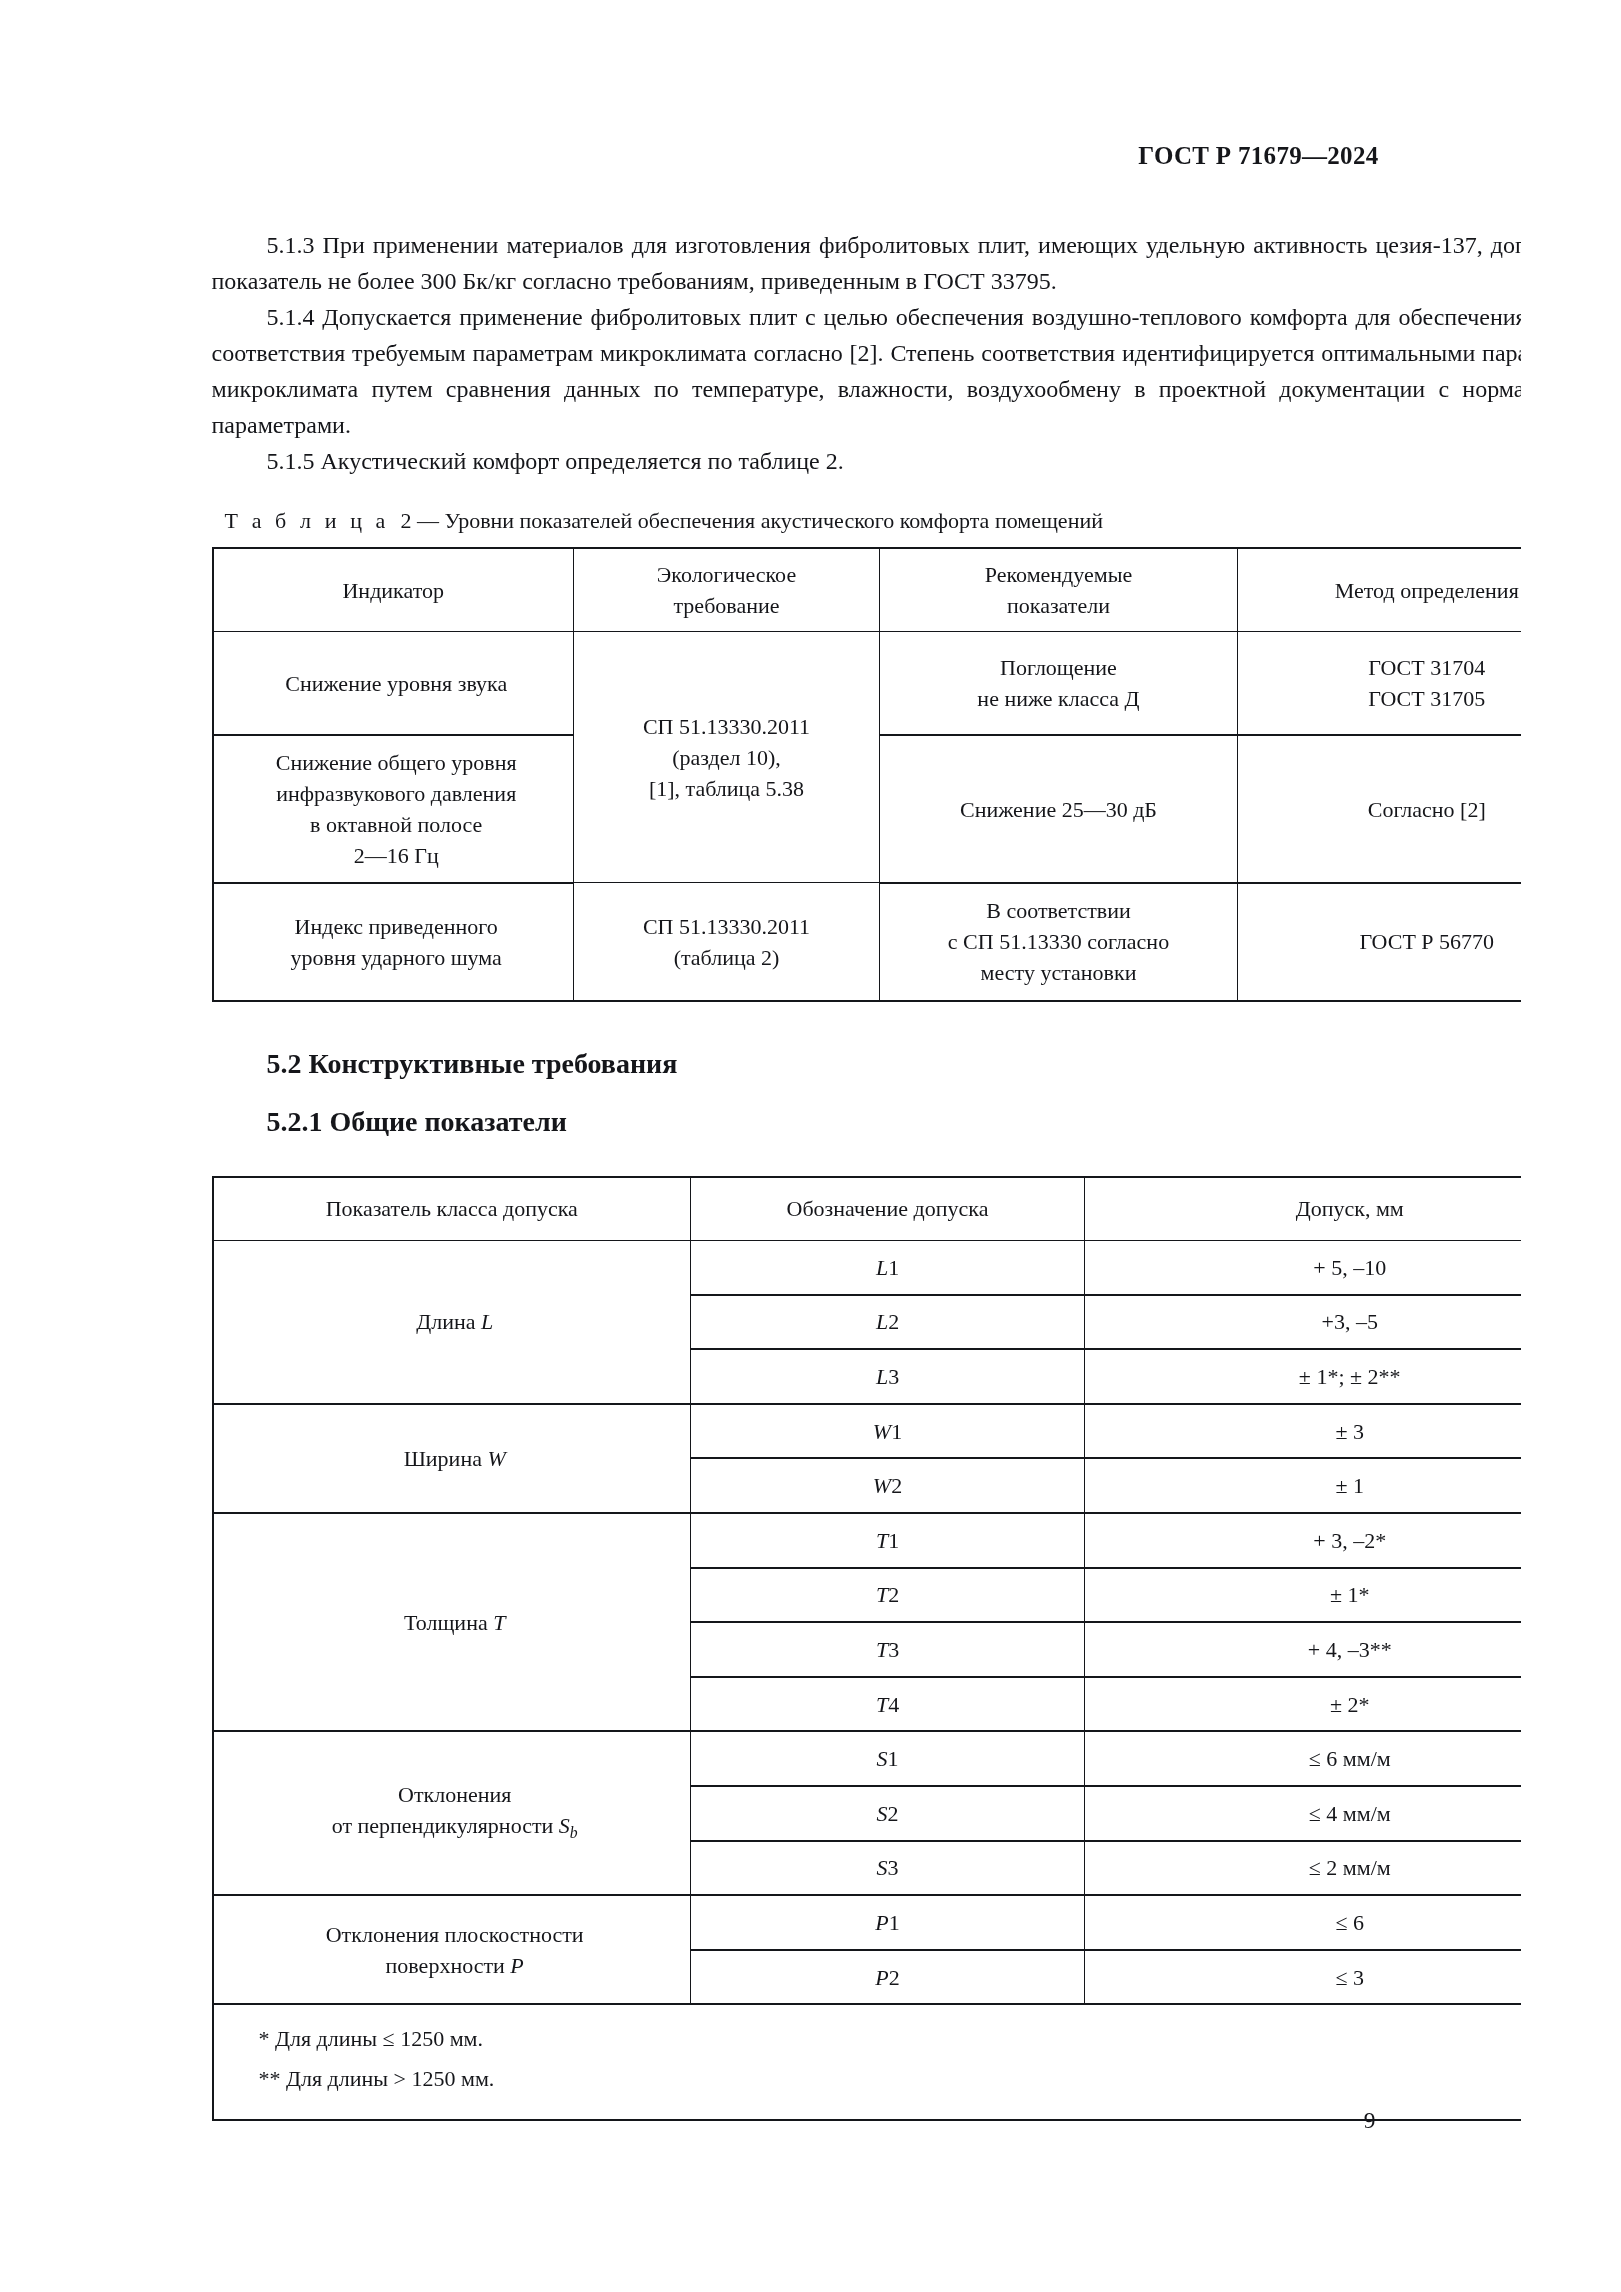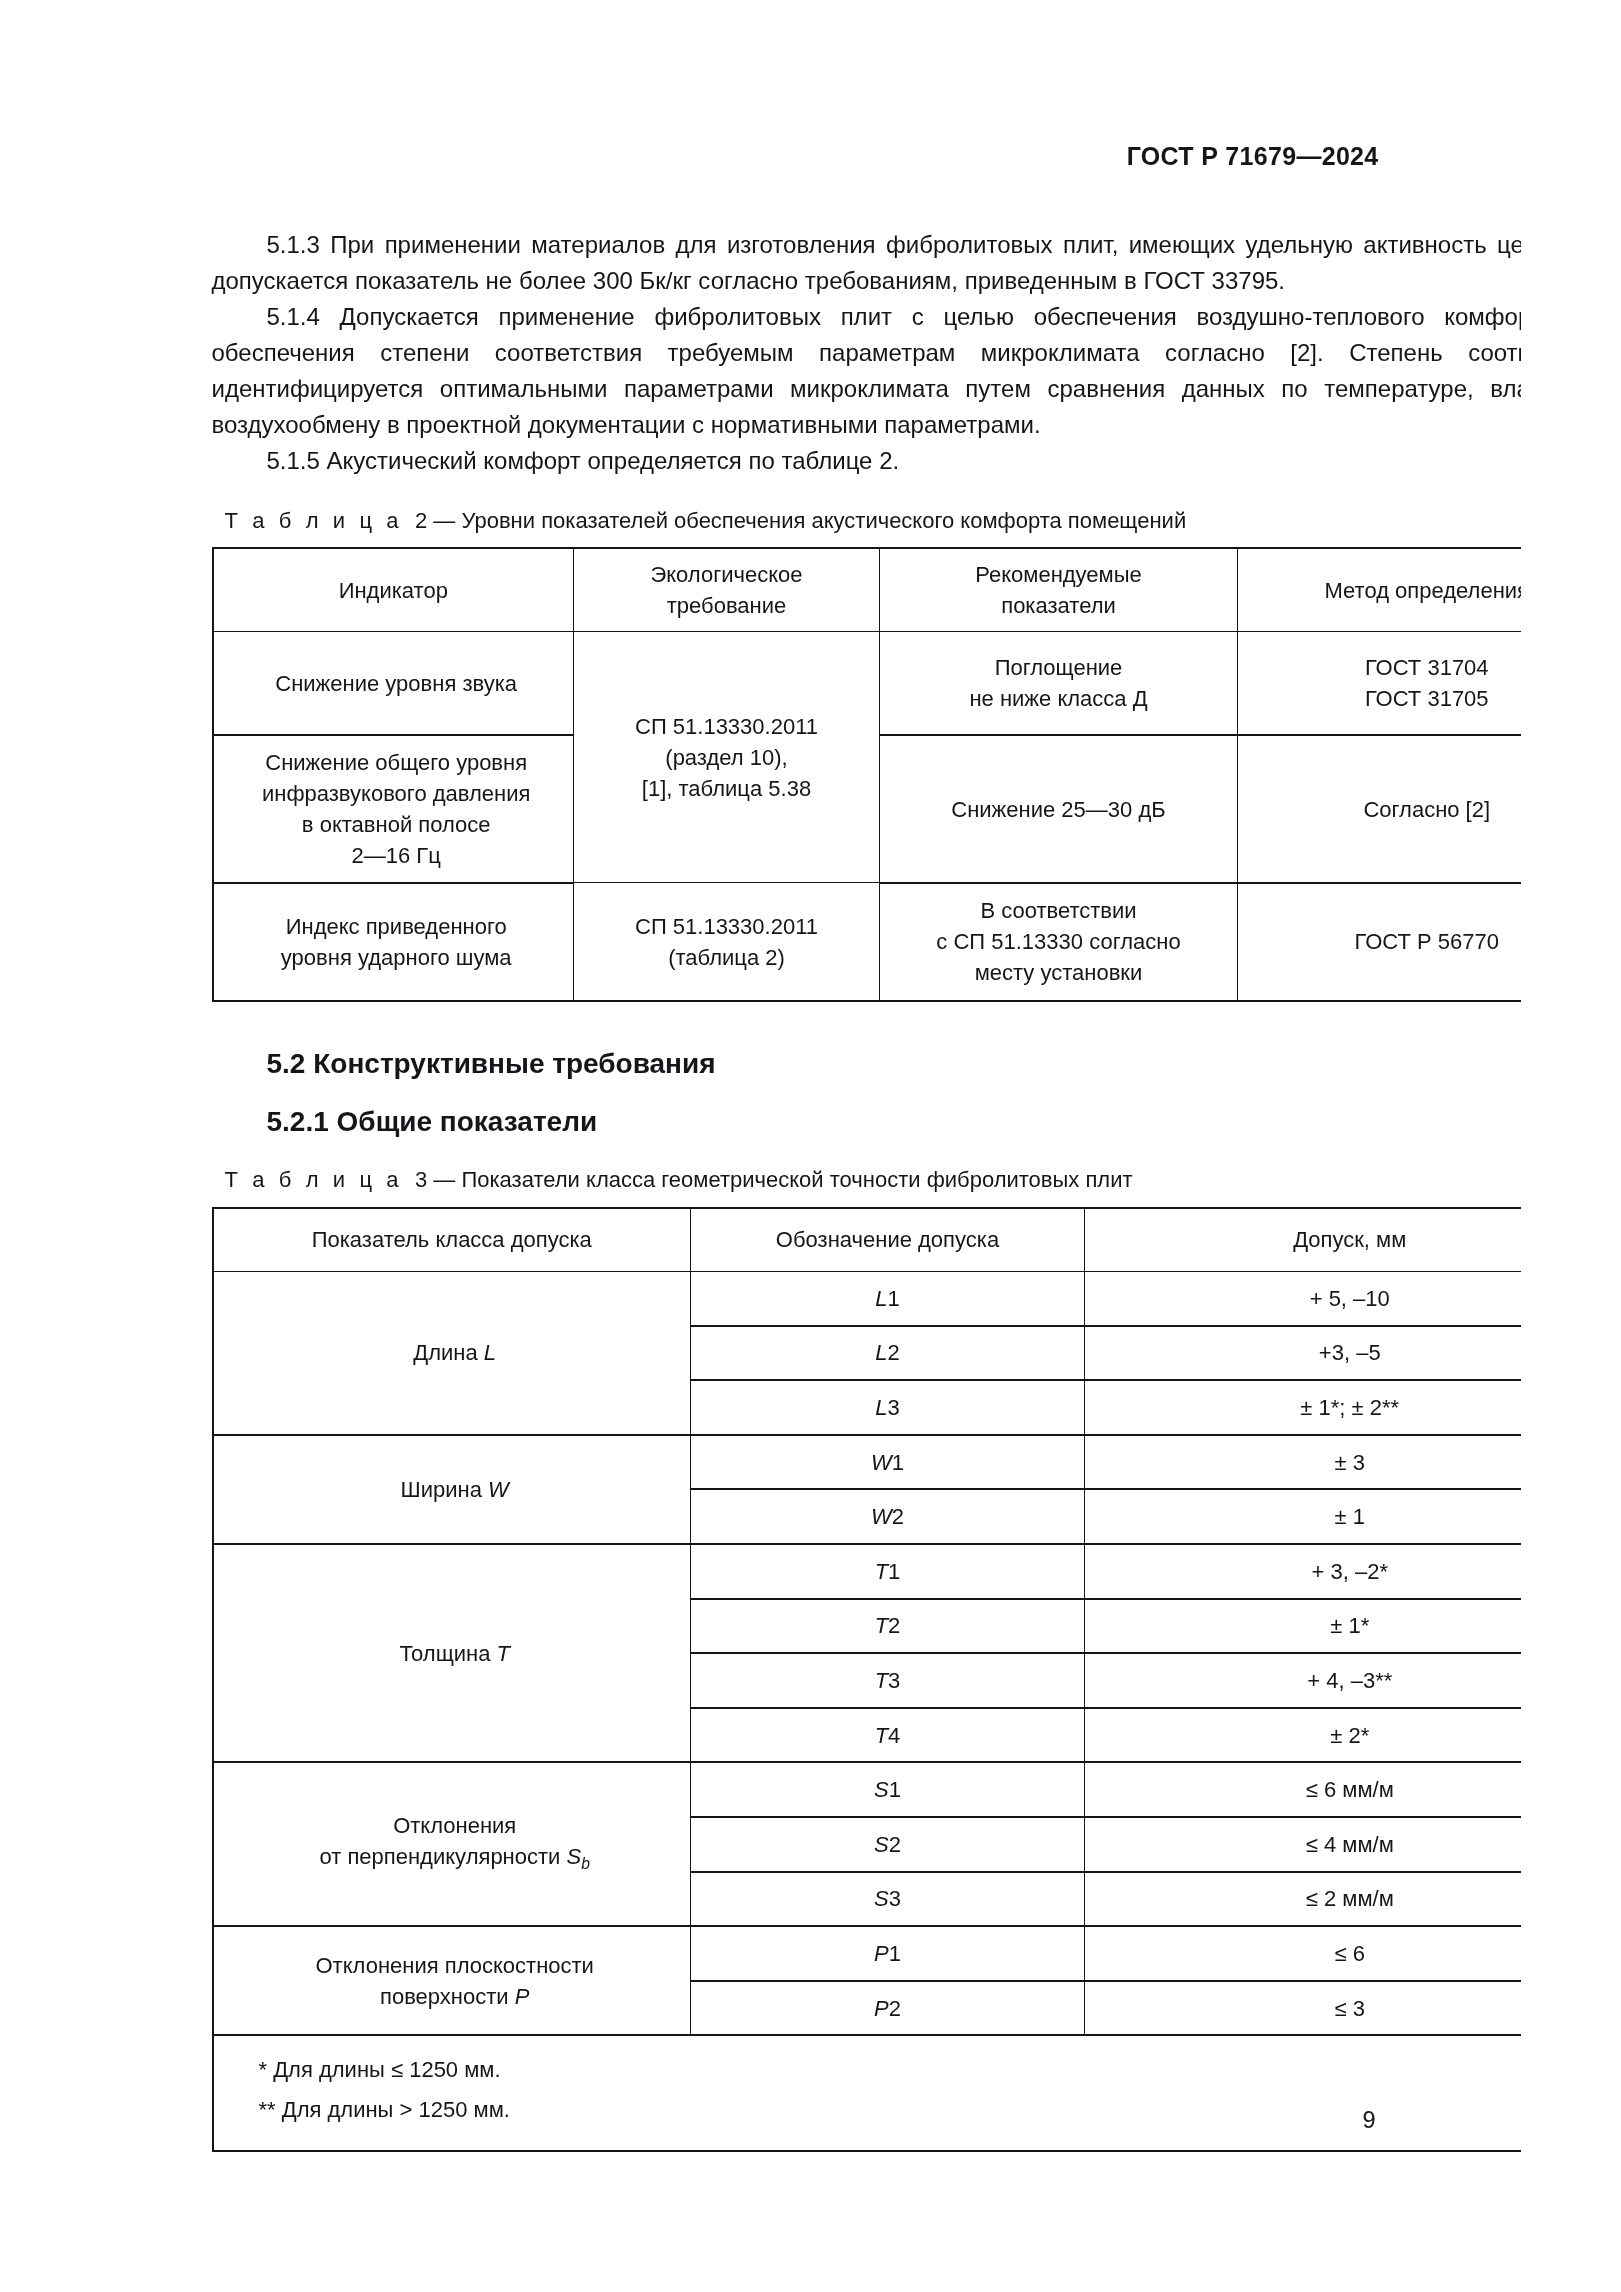--- a/index.html
+++ b/index.html
@@ -6,21 +6,21 @@
     margin: 0;
     padding: 0;
     background: #ffffff;
   }
   .page {
     position: relative;
     width: 1420px;
     height: 2293px;
     background: #ffffff;
     margin: 0 auto;
-    font-family: Liberation Sans, sans-serif;
+    font-family: Liberation Serif, serif;
     color: #15161a;
     box-sizing: border-box;
     overflow: hidden;
   }
 
   
   .doc-header {
     position: absolute;
     top: 142px;
     right: 142px;
@@ -238,21 +238,20 @@
 
     <h3 class="sec-head">5.2 Конструктивные требования</h3>
 
     <div class="gap-26"></div>
 
     <h3 class="sec-head">5.2.1 Общие показатели</h3>
 
 
     <div class="gap-26"></div>
 
-    <p class="tbl-caption"><span class="sp">Т а б л и ц а</span>&nbsp; <span>3</span> <span>—</span> <span>Показатели класса геометрической точности фибролитовых плит</span></p>
 
     <div class="gap-12"></div>
 
     <table class="gost">
       <colgroup>
         <col style="width:478px">
         <col style="width:394px">
         <col style="width:531px">
       </colgroup>
       <tbody>

